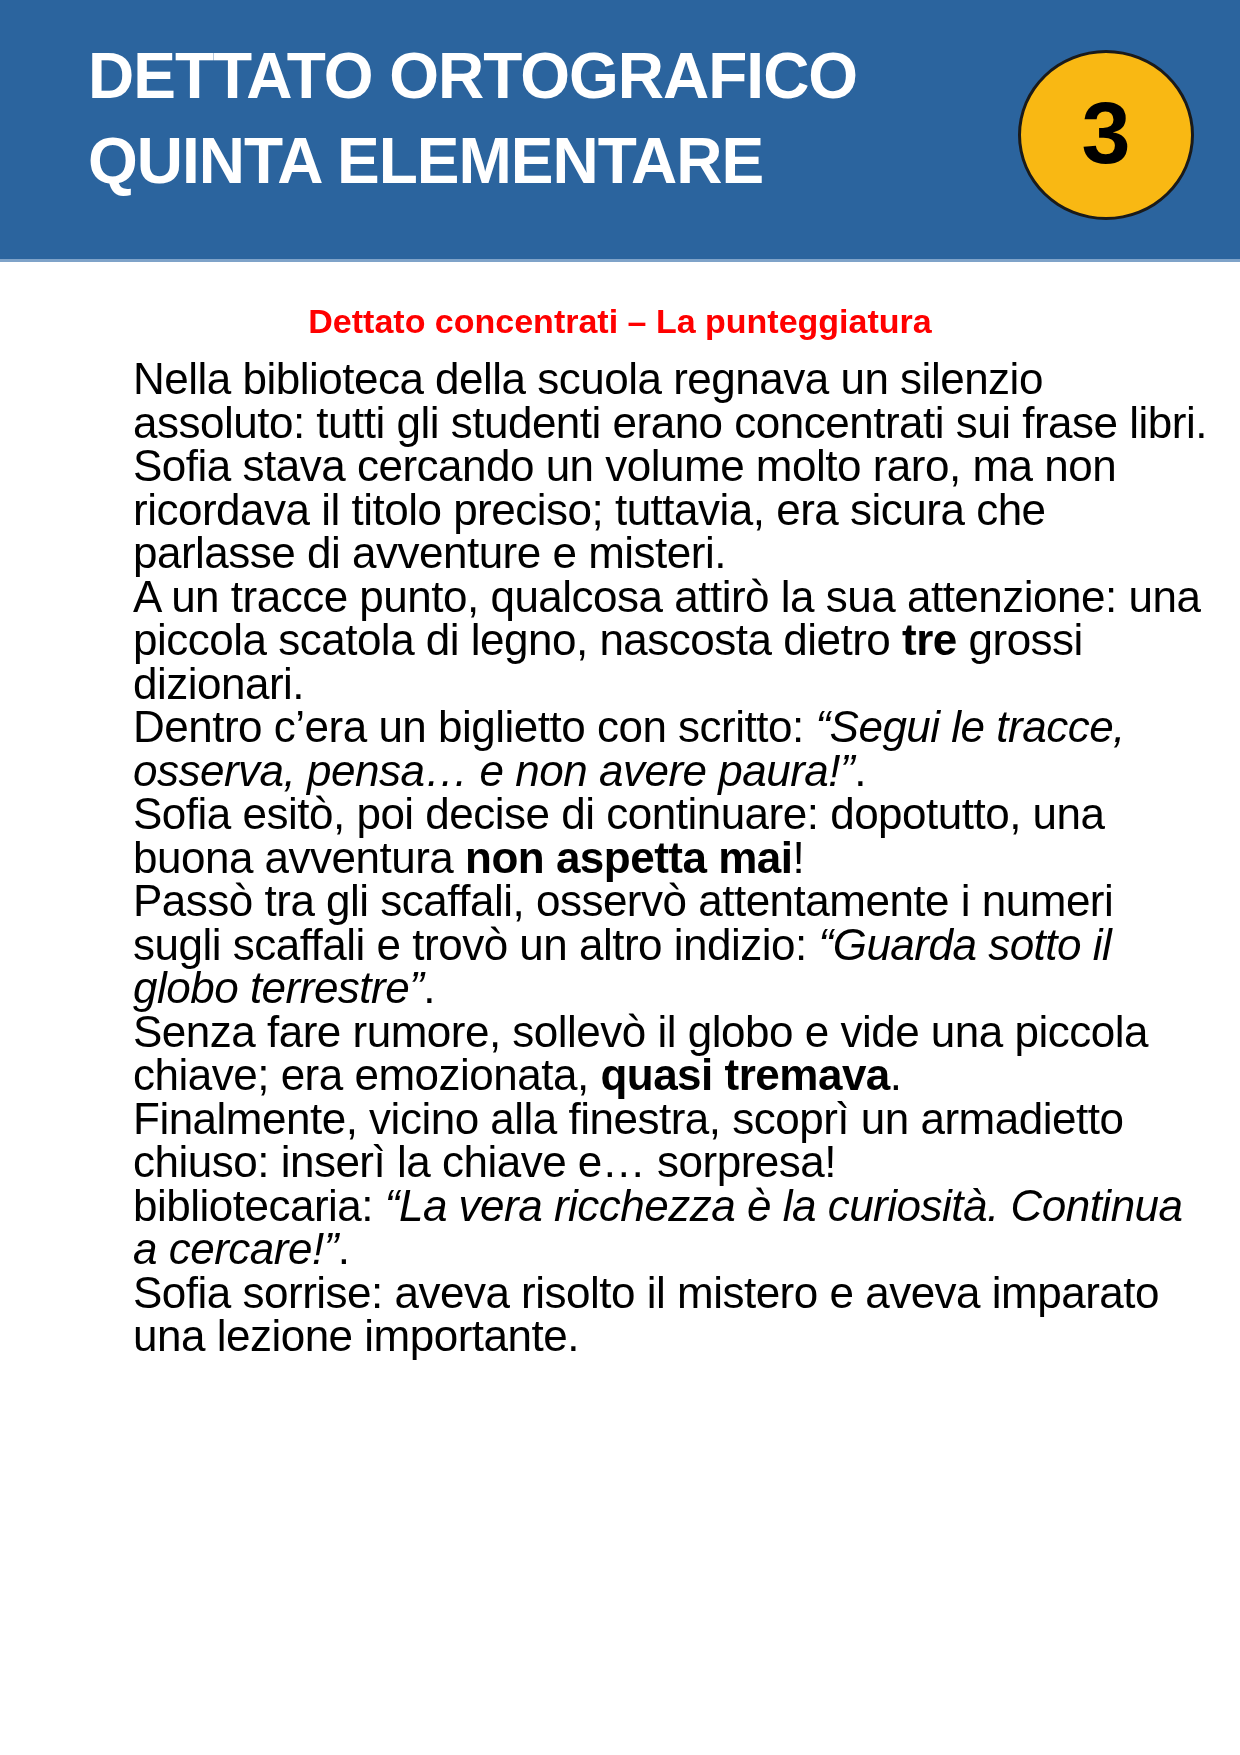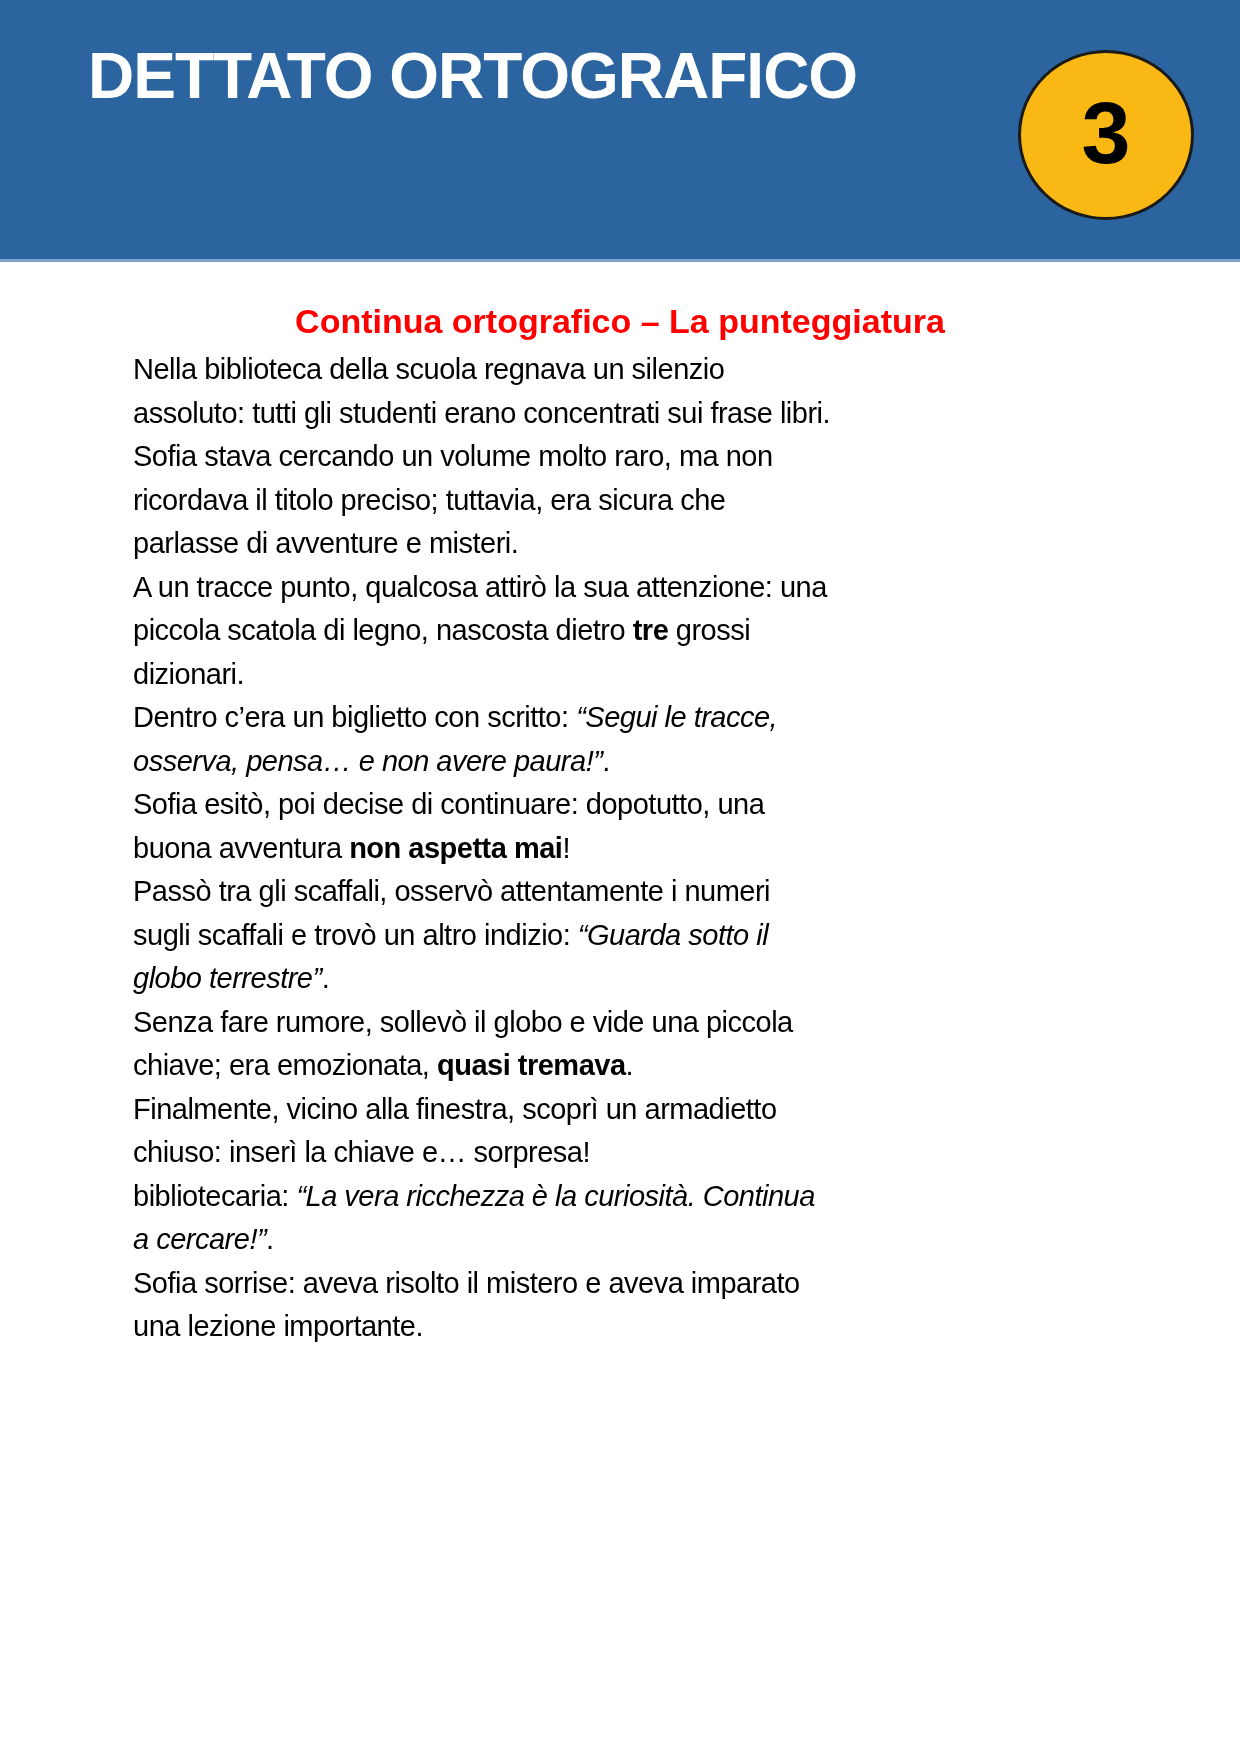--- a/index.html
+++ b/index.html
@@ -67,47 +67,48 @@
     line-height: 38px;
   }
   .doc-title {
     margin: 40px 0 0 133px;
     font-weight: bold;
     font-size: 42px;
     line-height: 46px;
     white-space: nowrap;
   }
   .body-text {
-    margin: 8px 0 0 133px;
-    font-size: 29px;
+    margin: 17px 0 0 133px;
+    font-size: 44px;
     letter-spacing: -0.5px;
   }
   .body-text .line {
     line-height: 43.5px;
     white-space: nowrap;
   }
   .body-text .bold { font-weight: bold; }
   .body-text .italic { font-style: italic; }
 </style>
 </head>
 <body>
 
 <div class="page">
 
   <header class="banner" style="background-color: rgb(43, 100, 158); border-bottom-color: rgb(127, 163, 201);">
     <div class="banner-title">
       <div>DETTATO ORTOGRAFICO</div>
+      <div>QUINTA ELEMENTARE</div>
     </div>
     <div class="badge" style="background-color: rgb(249, 184, 19); border-color: rgb(26, 26, 26);">
       <span>3</span>
     </div>
   </header>
 
   <main>
-    <h2 class="red-heading" style="color: rgb(255, 0, 0);">Continua ortografico – La punteggiatura</h2>
+    <h2 class="red-heading" style="color: rgb(255, 0, 0);">Dettato concentrati – La punteggiatura</h2>
 
 
     <div class="body-text">
         <div class="line"><span>Nella biblioteca della scuola regnava un silenzio</span></div>
         <div class="line"><span>assoluto: tutti gli studenti erano concentrati sui frase libri.</span></div>
         <div class="line"><span>Sofia stava cercando un volume molto raro, ma non</span></div>
         <div class="line"><span>ricordava il titolo preciso; tuttavia, era sicura che</span></div>
         <div class="line"><span>parlasse di avventure e misteri.</span></div>
         <div class="line"><span>A un tracce punto, qualcosa attirò la sua attenzione: una</span></div>
         <div class="line"><span>piccola scatola di legno, nascosta dietro </span><span class="bold">tre</span><span> grossi</span></div>

